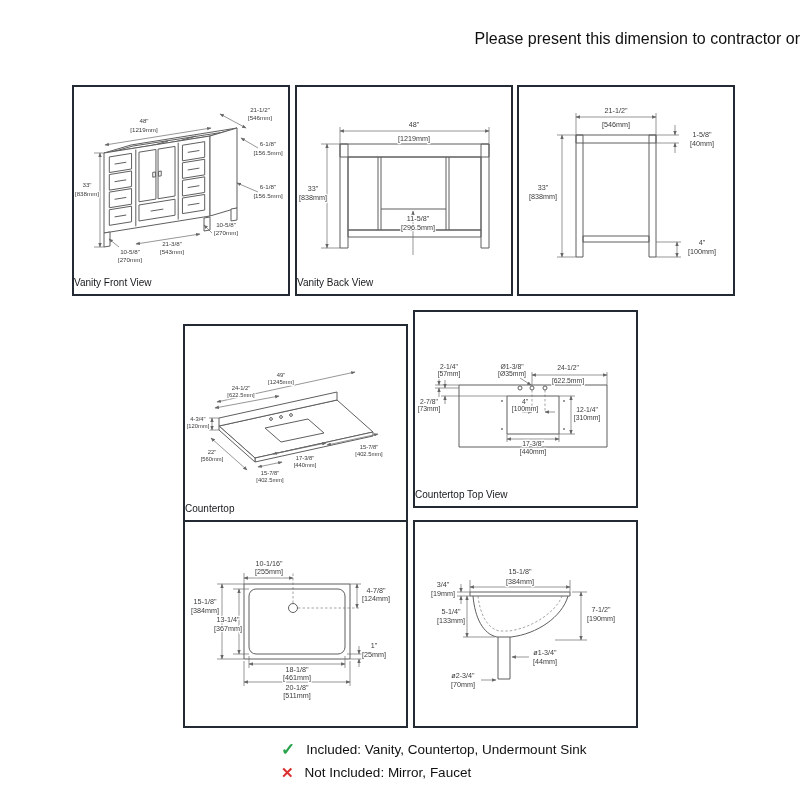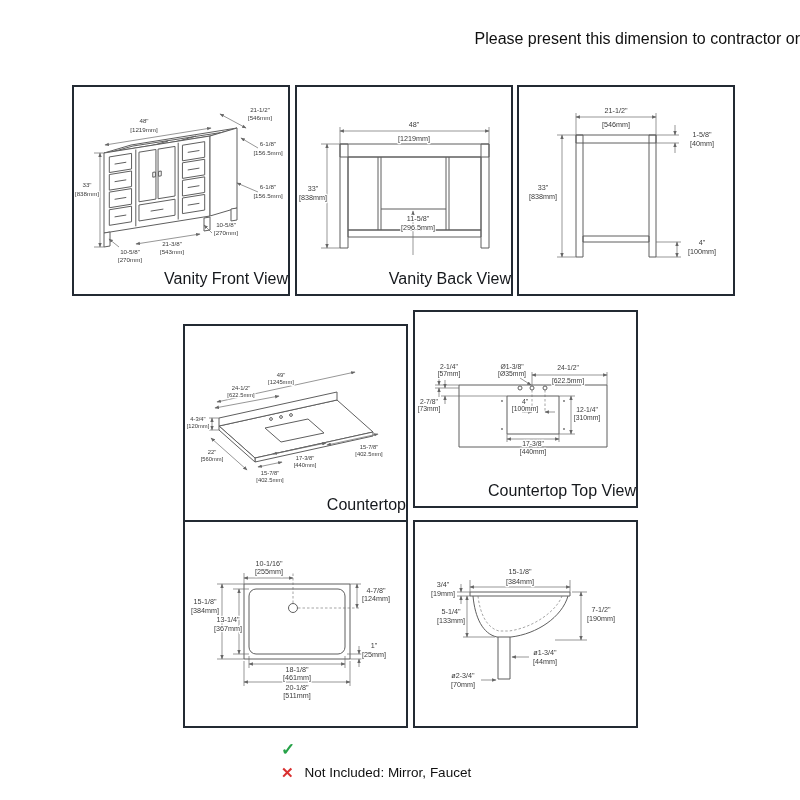--- a/index.html
+++ b/index.html
@@ -6,21 +6,21 @@
   body{width:800px;height:800px;background:#fff;position:relative;font-family:"Liberation Sans",sans-serif;color:#111}
   .hdr{position:absolute;top:27px;left:0;width:800px;text-align:right;font-size:16px;line-height:24px;color:#101010}
   .panel{position:absolute;border:2px solid #232a33;background:#fff;box-sizing:border-box}
   .p1{left:72px;top:85px;width:218px;height:211px}
   .p2{left:295px;top:85px;width:218px;height:211px}
   .p3{left:517px;top:85px;width:218px;height:211px}
   .p4{left:183px;top:324px;width:225px;height:198px}
   .p5{left:413px;top:310px;width:225px;height:198px}
   .p6{left:183px;top:520px;width:225px;height:208px}
   .p7{left:413px;top:520px;width:225px;height:208px}
-  .cap{position:absolute;left:0;right:0;bottom:6px;text-align:right;font-size:16px;color:#15181c}
+  .cap{position:absolute;left:0;right:0;bottom:6px;text-align:left;font-size:10px;color:#15181c}
   svg{display:block}
   svg text{font-family:"Liberation Sans",sans-serif;fill:#3a3a3a;paint-order:stroke;stroke:#fff;stroke-width:2.4px;stroke-linejoin:round}
   .ol{stroke:#5f5f5f;stroke-width:1;fill:none;stroke-linejoin:round}
   .olw{stroke:#5f5f5f;stroke-width:1;fill:#fff;stroke-linejoin:round}
   .dl{stroke:#6a6a6a;stroke-width:0.7;fill:none}
   .dsh{stroke:#6a6a6a;stroke-width:0.6;stroke-dasharray:2.5 2;fill:none}
   .foot-row{position:absolute;left:281px;display:flex;align-items:center;gap:11px;font-size:13.5px;color:#101010}
   .f1{top:741px}
   .f2{top:765px}
   .check{font-size:17px;font-weight:bold;line-height:1}
@@ -402,17 +402,18 @@
       <text x="130" y="133">ø1-3/4"</text>
       <text x="130" y="142">[44mm]</text>
       <text x="48" y="156">ø2-3/4"</text>
       <text x="48" y="165">[70mm]</text>
     </g>
   </svg>
 </div>
 
 <div class="foot-row f1">
   <span class="check" style="color: rgb(38, 162, 72);">✓</span>
+  <span>Included: Vanity, Countertop, Undermount Sink</span>
 </div>
 <div class="foot-row f2">
   <span class="cross" style="color: rgb(217, 48, 48);">✕</span>
   <span>Not Included: Mirror, Faucet</span>
 </div>
 
 </body></html>

